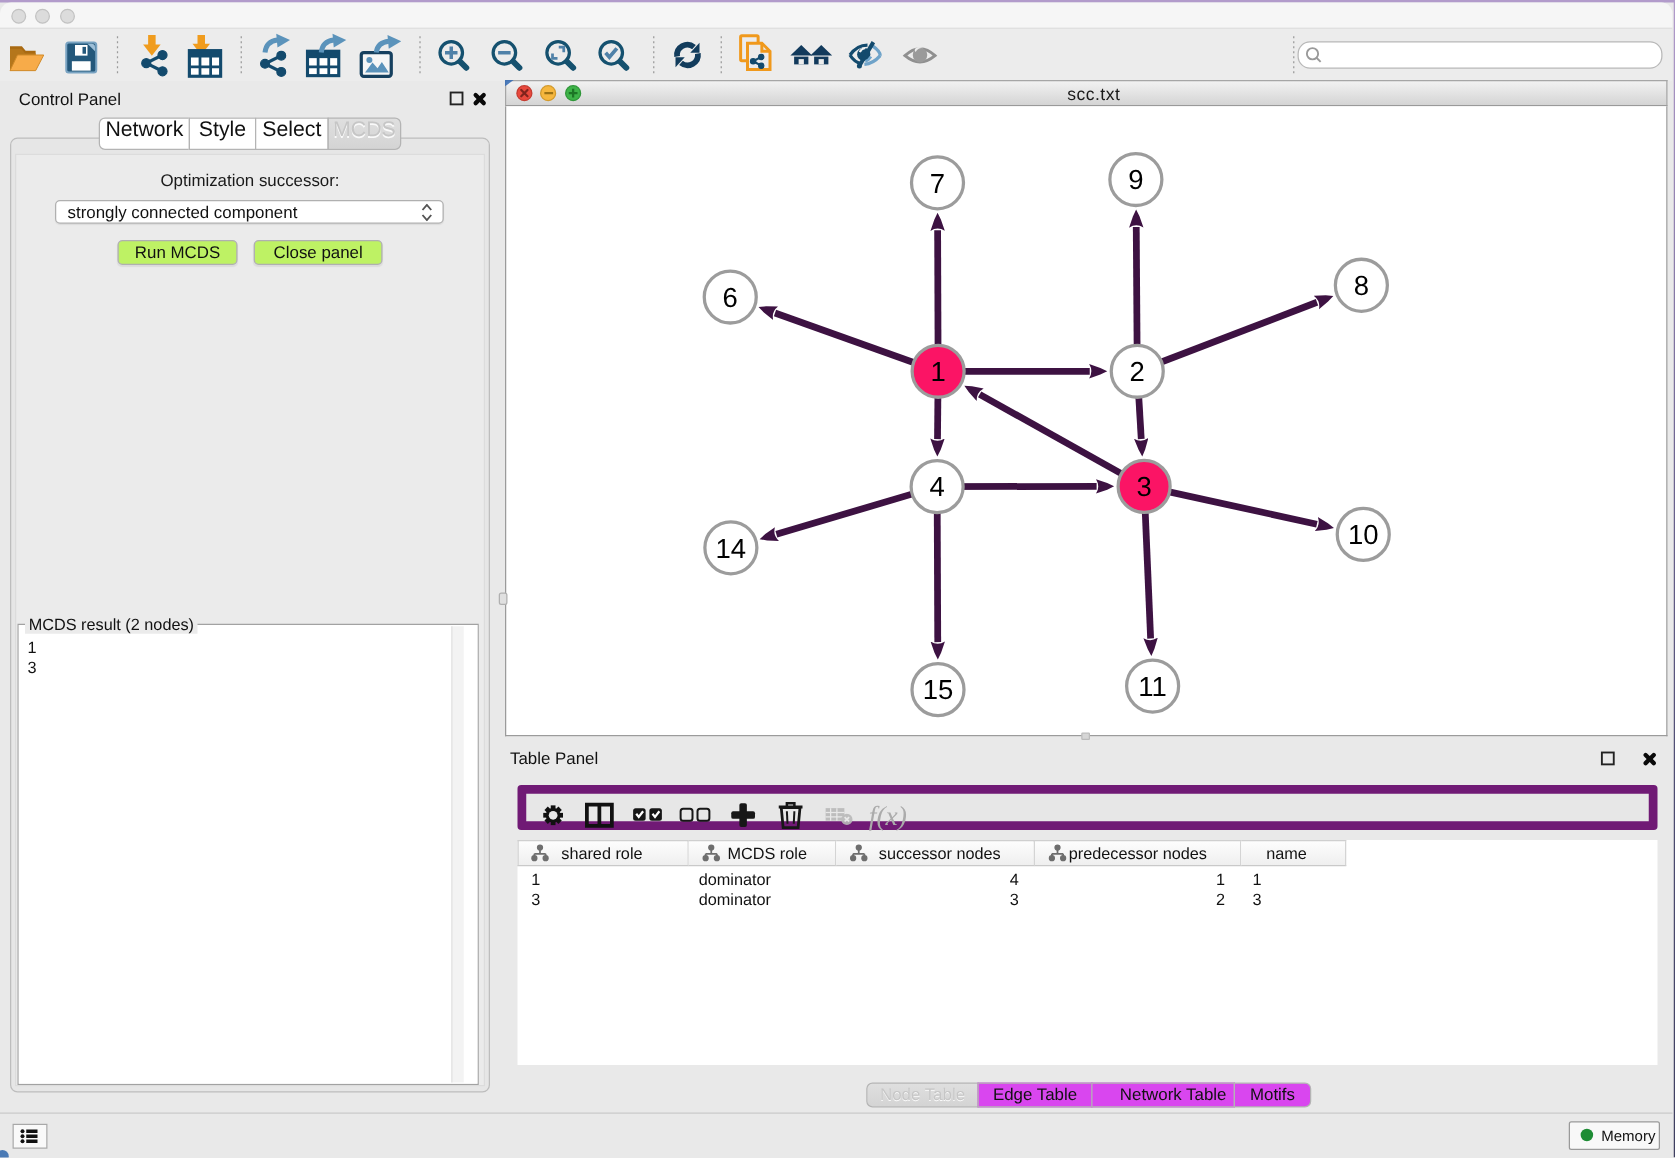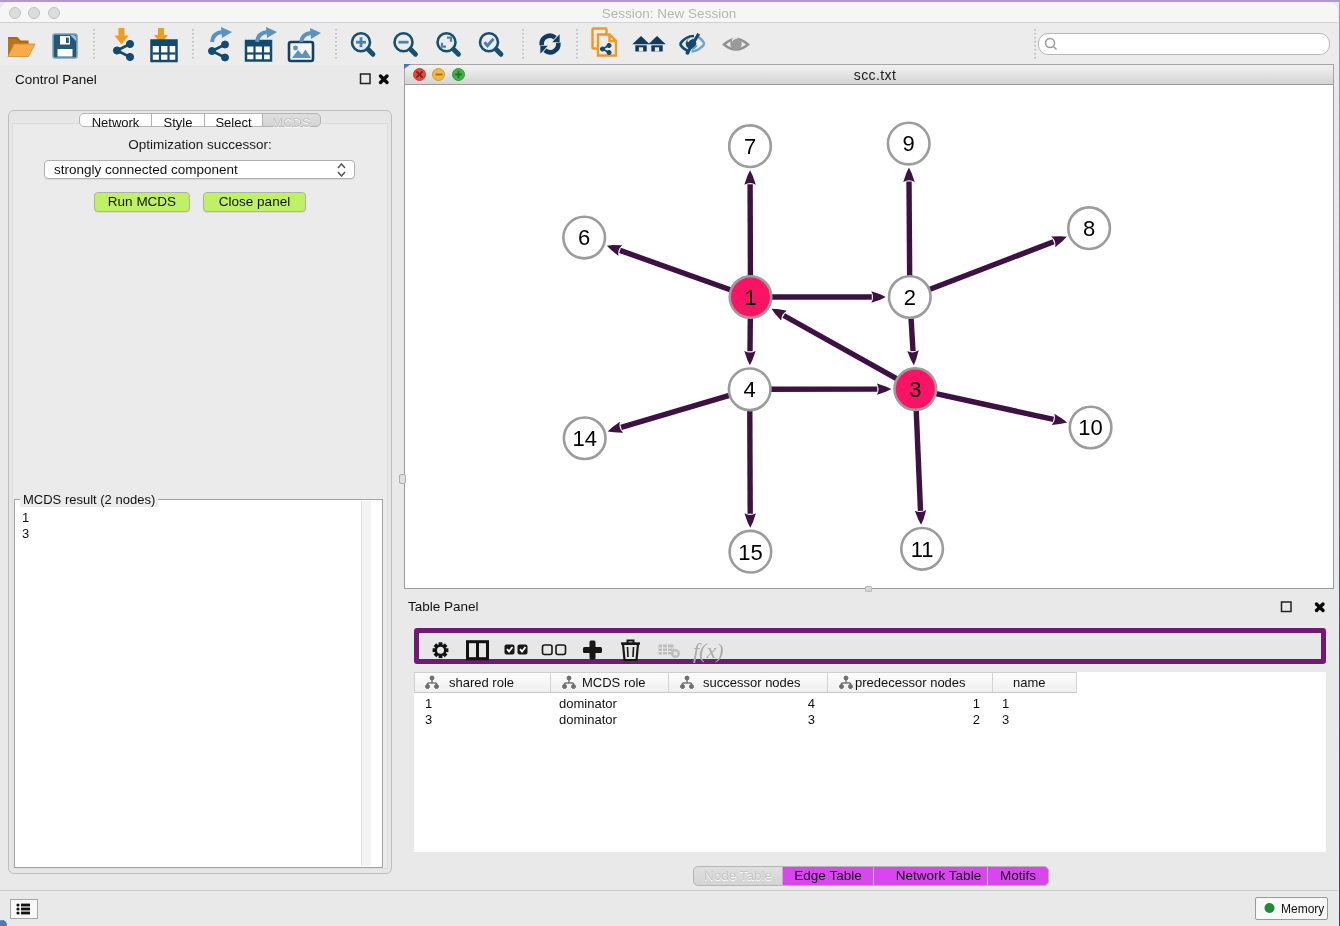--- a/index.html
+++ b/index.html
@@ -8,57 +8,56 @@
 .abs { position:absolute; }
 #desktop-top { left:0; top:0; width:1340px; height:2px; background:#b29bcb; }
 #desktop-right { right:0; top:0; width:1.5px; height:926px; background:linear-gradient(#b29bcb,#6d6490 40%,#4c4b70 70%,#3f3f60); }
 #win { left:0; top:2px; width:1338px; height:924px; background:#e9e9e9; border-radius:9px 9px 0 0; }
 #titlebar { left:0; top:2px; width:1338px; height:21px; background:#f6f6f6; border-bottom:1px solid #d1d1d1; border-radius:9px 9px 0 0; }
 .tl { position:absolute; top:5px; width:12px; height:12px; border-radius:50%; background:#dcdcdc; border:1px solid #c2c2c2; }
 #wtitle { width:100%; text-align:center; top:3.5px; font-size:13.5px; color:#b5b5b5; position:absolute; }
 #toolbar { left:0; top:23px; width:1338px; height:42px; background:#ececec; }
 #search { left:1038px; top:33px; width:292px; height:22px; background:#fff; border:1px solid #b8b8b8; border-radius:10px; }
 #cp-title { left:15px; top:72px; font-size:13.5px; color:#111; }
-.tab { position:absolute; top:113px; height:14px; background:#fff; border:1px solid #b4b4b4; font-size:13px; text-align:center; line-height:18px; color:#111; }
+.tab { position:absolute; top:94px; height:26px; background:#fff; border:1px solid #b4b4b4; font-size:17px; text-align:center; line-height:18px; color:#111; }
 .btab { position:absolute; top:866px; height:19.5px; background:#d946ef; border:1px solid #b4b4b4; font-size:13.5px; text-align:center; line-height:18px; color:#111; }
 .seltab { background:linear-gradient(#dfdfdf,#d4d4d4); color:#c6c6c6; text-shadow:0 1px 0 #fafafa; }
 #cpbox { left:8px; top:110px; width:384px; height:764px; background:#e6e6e6; border:1px solid #bdbdbd; border-radius:6px; }
 #cpinner { left:12px; top:123px; width:376px; height:746px; background:#ebebeb; border:1px solid #dcdcdc; }
 #optlabel { left:0px; top:137px; width:400px; text-align:center; font-size:13.5px; color:#1a1a1a; }
 #combo { left:44px; top:160px; width:311px; height:19px; background:#fff; border:1px solid #b0b0b0; border-radius:4px; font-size:13.5px; color:#111; line-height:17px; padding-left:9px; box-shadow:0 1px 1px rgba(0,0,0,0.07); }
 .pushbtn { position:absolute; top:192px; height:20px; background:#bef264; border:1px solid #b0b0b0; border-radius:4px; font-size:13.5px; color:#111; text-align:center; line-height:18px; box-shadow:0 1px 1px rgba(0,0,0,0.07); }
 #mcdsbox { left:14px; top:499px; width:369px; height:369px; border:1px solid #a2a2a2; }
 #mcdswhite { left:15px; top:500px; width:367px; height:367px; background:#fff; }
 #mcdslabel { left:20px; top:492px; background:#ebebeb; padding:0 3px; font-size:13px; color:#111; }
 #mcdstext { left:22px; top:510px; font-size:13px; color:#111; line-height:16px; }
 #mcdssb { left:361px; top:501px; width:10px; height:365px; background:#f3f3f3; border-left:1px solid #e2e2e2; }
 #scc-tb { left:404px; top:64px; width:930px; height:21px; background:linear-gradient(#f2f2f2,#d4d4d4); border:1px solid #a6a6a6; border-bottom:1px solid #999; }
 #scc-title { left:410px; top:67px; width:930px; text-align:center; font-size:14px; letter-spacing:0.4px; color:#1a1a1a; }
 #scc-canvas { left:404px; top:85px; width:930px; height:504px; background:#fff; border:1px solid #9b9b9b; border-top:none; }
 .mtl { position:absolute; width:13px; height:13px; border-radius:50%; top:68px; }
 #tp-title { left:408px; top:599px; font-size:13.5px; color:#111; }
-#tp-toolbar { left:414px; top:628px; width:912px; height:36px; background:#e7e7e7; border:5px solid #701a75; border-radius:3px; }
+#tp-toolbar { left:414px; top:628px; width:912px; height:36px; background:#e7e7e7; border:7px solid #701a75; border-radius:3px; }
 .hcell { position:absolute; top:672px; height:21px; background:linear-gradient(#fdfdfd,#efefef); border-right:1px solid #d4d4d4; border-top:1px solid #cfcfcf; border-bottom:1px solid #c9c9c9; font-size:13px; color:#1c1c1c; }
 #tp-white { left:414px; top:672px; width:912px; height:180px; background:#fff; }
 .trow { position:absolute; font-size:13px; color:#111; }
 #statusbar { left:0; top:890px; width:1338px; height:36px; background:#e9e9e9; border-top:1px solid #cacaca; }
 #listbtn { left:10px; top:899px; width:28px; height:20px; background:#f9f9f9; border:1px solid #a8a8a8; }
 #membtn { left:1255px; top:897px; width:73px; height:23px; background:#f8f8f8; border:1px solid #9a9a9a; border-radius:2px; }
 .icx { position:absolute; }
 </style>
 </head>
 <body>
 <div class="abs" id="win"></div>
 <div class="abs" id="desktop-top"></div>
 <div class="abs" id="desktop-right"></div>
 <div class="abs" id="titlebar">
   <div class="tl" style="left:8.5px"></div>
   <div class="tl" style="left:27.5px"></div>
   <div class="tl" style="left:47.5px"></div>
-  <div id="wtitle">Session: New Session</div>
 </div>
 <div class="abs" id="toolbar">
 <svg width="1338" height="42">
 <g stroke="#9a9a9a" stroke-dasharray="1.5,2.5" stroke-width="1">
   <line x1="94" y1="6" x2="94" y2="38"></line>
         <line x1="193" y1="6" x2="193" y2="38"></line>
   <line x1="336" y1="6" x2="336" y2="38"></line>
         <line x1="523" y1="6" x2="523" y2="38"></line>
   <line x1="577" y1="6" x2="577" y2="38"></line>
         <line x1="1035" y1="6" x2="1035" y2="38"></line>

